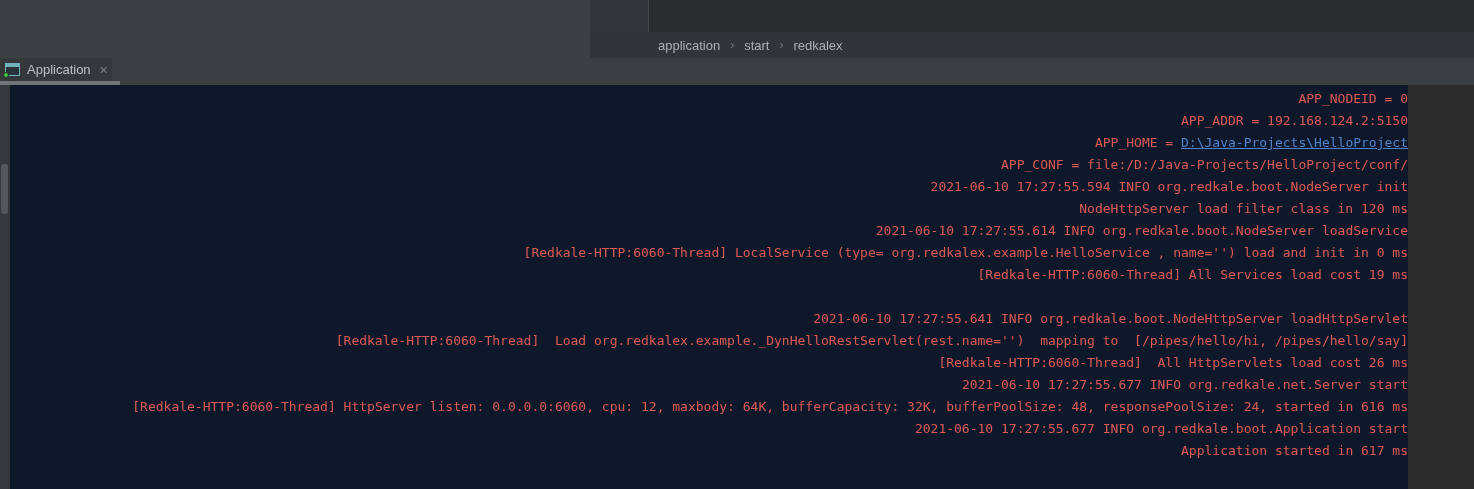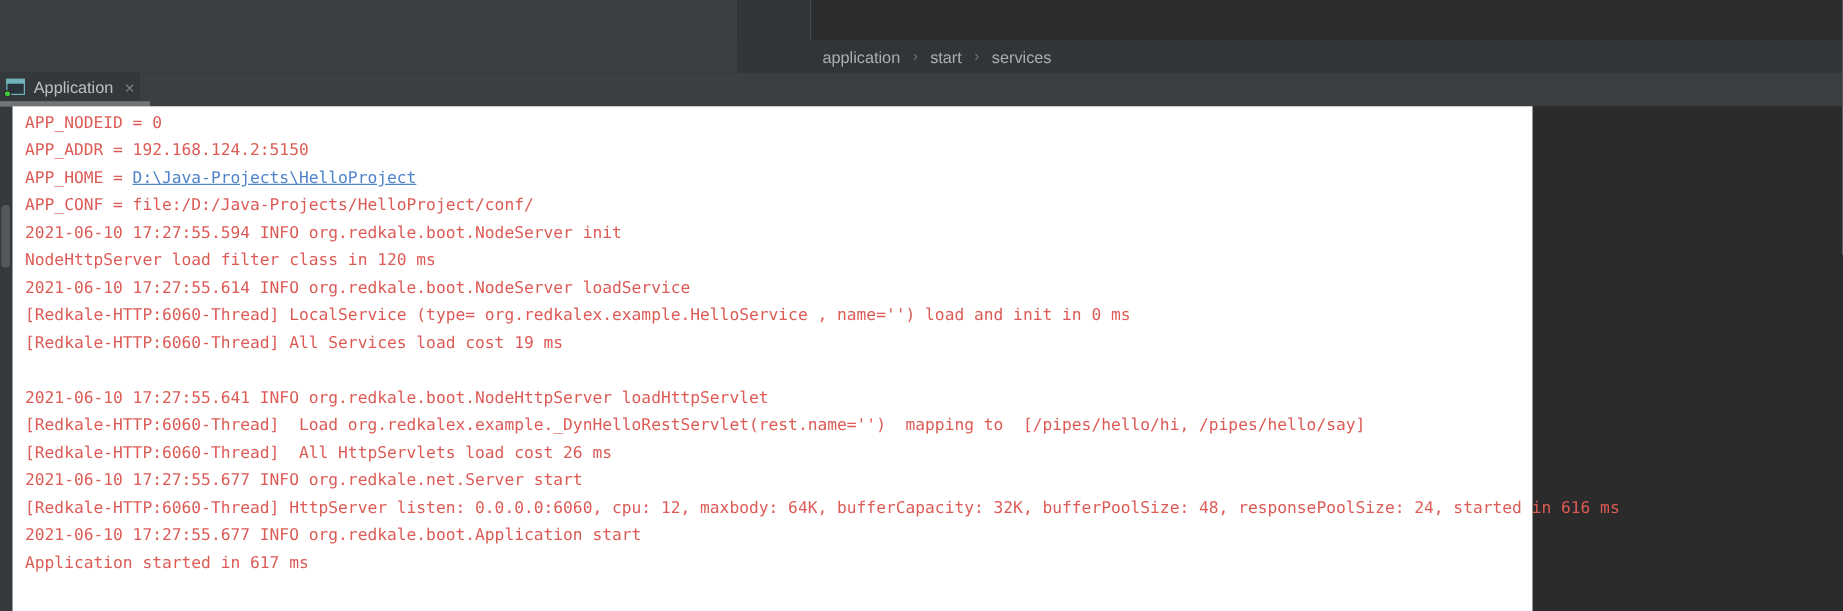--- a/index.html
+++ b/index.html
@@ -1,15 +1,15 @@
 <!DOCTYPE html>
 <html><head>
 <meta charset="utf-8">
 <style>
-  * { margin:0; padding:0; box-sizing:border-box; }
+  * { margin:0; padding:0; box-sizing:border-box;text-align:right; }
   html,body { width:1474px; height:489px; background:#2b2b2b; overflow:hidden;
               font-family:"Liberation Sans", sans-serif; }
 
   .root { position:relative; width:1474px; height:489px; }
 
   
   .top-strip { position:absolute; left:0; top:0; width:1474px; height:58px; }
   .left-panel { position:absolute; left:0; top:0; width:590px; height:58px;
                 background:#3d4042; }
   .editor-top { position:absolute; left:590px; top:0; width:884px; height:32px;
@@ -38,22 +38,22 @@
   
   .console-icon { position:relative; width:15px; height:13px; flex:0 0 auto; }
   .console-icon .frame { position:absolute; left:0; top:0; width:15px; height:13px;
         border:1px solid #6fb3b8; background:#28333b; }
   .console-icon .titlebar { position:absolute; left:0; top:0; width:15px; height:4px;
         background:#6fb3b8; }
   .console-icon .run-dot { position:absolute; left:-2px; bottom:-2px; width:6px; height:6px;
         border-radius:50%; background:#3ecb3e; border:1px solid #2b2b2b; }
 
   
-  .console { position:absolute; left:0; top:85px; width:1226px; height:404px;
-             background:#ffffff; }
+  .console { position:absolute; left:0; top:85px; width:1408px; height:404px;
+             background:#0f172a; }
   .console-gutter { position:absolute; left:0; top:0; width:10px; height:404px;
              background:#36393b; }
   .scroll-thumb { position:absolute; left:1px; top:79px; width:7px; height:50px;
              background:#54585b; border-radius:3px; cursor:pointer; }
   .console-text { position:absolute; left:20px; top:3px; right:0;
              font-family:"DejaVu Sans Mono", monospace; font-size:13px;
              line-height:22px; white-space:pre; }
   .seg-err  { color:#dd5b56; }
   .seg-link { color:#4f83cc; text-decoration:underline; cursor:pointer; }
   .console-line { height:22px; }
@@ -67,21 +67,21 @@
     <div class="left-panel"></div>
     <div class="editor-top">
       <div class="editor-tab-stub"></div>
       <div class="editor-tab-divider"></div>
     </div>
     <div class="breadcrumb-bar" id="breadcrumb-bar">
         <span class="crumb">application</span>
         <span class="crumb-sep">›</span>
         <span class="crumb">start</span>
         <span class="crumb-sep">›</span>
-        <span class="crumb">services</span>
+        <span class="crumb">redkalex</span>
       </div>
   </div>
 
   <div class="tab-bar">
     <div class="tab">
       <span class="console-icon">
         <span class="frame"></span>
         <span class="titlebar"></span>
         <span class="run-dot"></span>
       </span>

